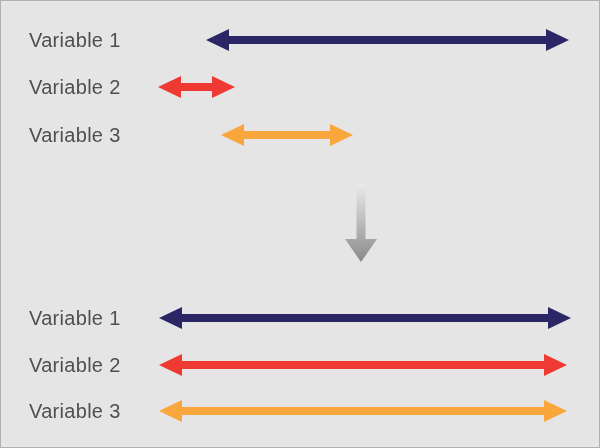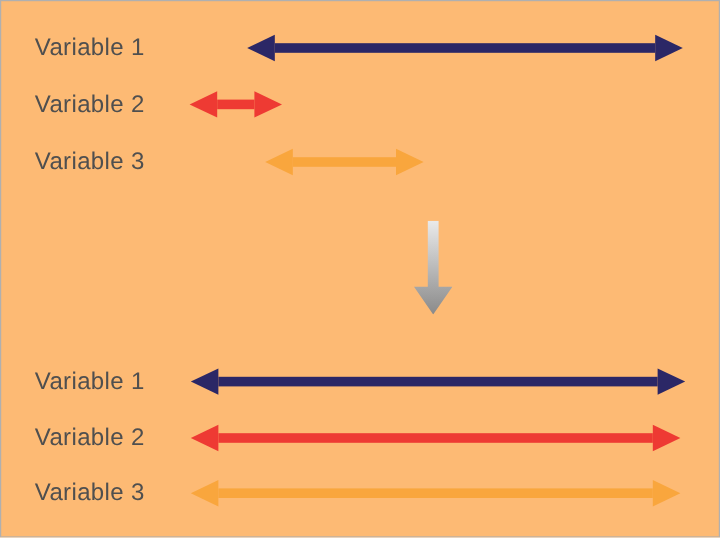--- a/index.html
+++ b/index.html
@@ -7,21 +7,21 @@
     padding: 0;
     background: #ffffff;
     font-family: "Liberation Sans", "DejaVu Sans", sans-serif;
   }
   .figure {
     position: relative;
     width: 600px;
     height: 448px;
     box-sizing: border-box;
     border: 1px solid var(--border, #b0b0b0);
-    background: #fdba74;
+    background: #e5e5e5;
     overflow: hidden;
   }
   .var-label {
     position: absolute;
     height: 24px;
     line-height: 24px;
     font-size: 20px;
     color: var(--text, #4f4f4f);
     letter-spacing: 0.3px;
     white-space: nowrap;

